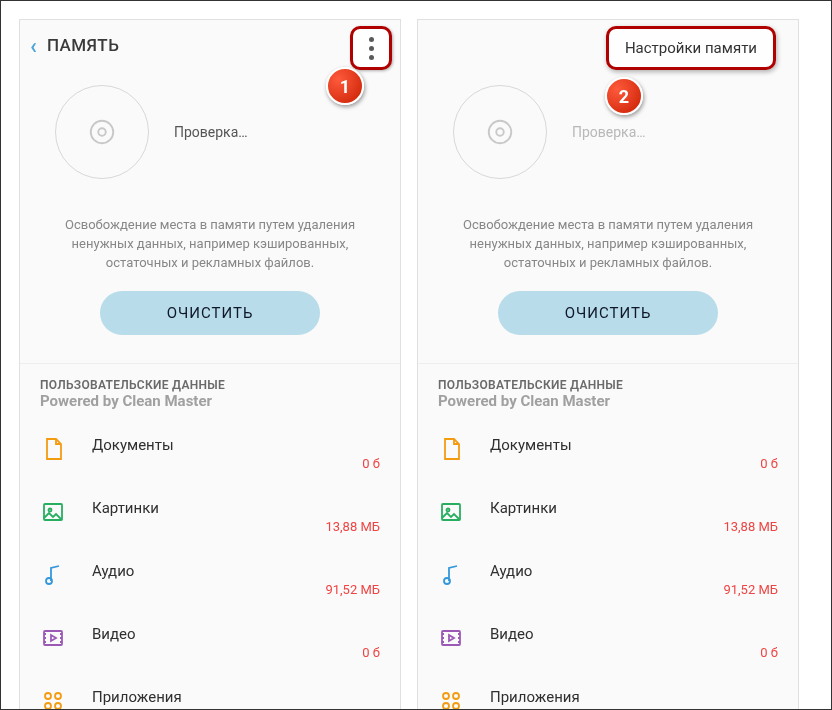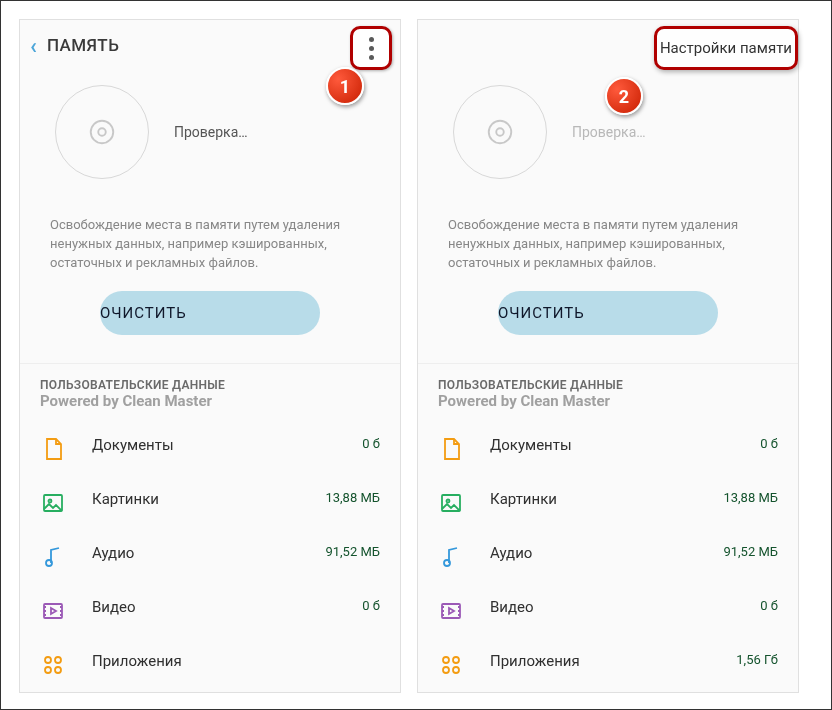--- a/index.html
+++ b/index.html
@@ -70,33 +70,34 @@
   }
   .dots span {
     width: 5px;
     height: 5px;
     background: #5a5a5a;
     border-radius: 50%;
     display: block;
   }
   .menu-popup {
     position: absolute;
-    right: 0;
+    right: 22px;
     top: 6px;
     background: #fefefe;
     border: 3px solid #b00000;
     border-radius: 10px;
-    padding: 10px 3px;
+    padding: 10px 16px;
     font-size: 15px;
     color: #333;
     box-shadow: 1px 2px 5px rgba(0,0,0,0.3);
     cursor: pointer;
   }
   .top-section {
     padding: 15px 20px 10px 20px;
+    text-align: center;
     border-bottom: 1px solid #eee;
   }
   .status-row {
     display: flex;
     align-items: center;
     gap: 25px;
     margin-bottom: 18px;
     padding-left: 15px;
   }
   .circle {
@@ -170,21 +171,22 @@
     align-items: center;
     justify-content: center;
   }
   .item-label {
     flex: 1;
     font-size: 15px;
     color: #303030;
   }
   .item-size {
     font-size: 13px;
-    color: #14532d;
+    color: #ef4444;
+    margin-top: 20px;
   }
   .callout {
     position: absolute;
     width: 34px;
     height: 34px;
     background: radial-gradient(circle at 30% 30%, #ff5a3c, #c81e00);
     border: 2px solid #fff;
     border-radius: 50%;
     color: #fff;
     font-weight: bold;

